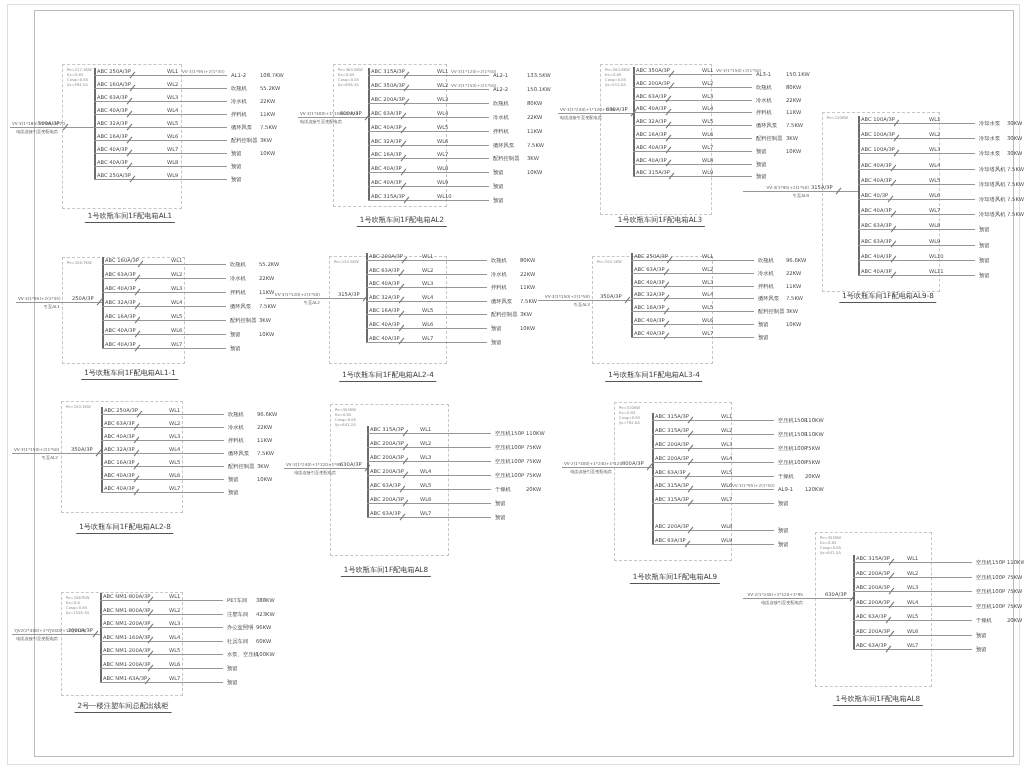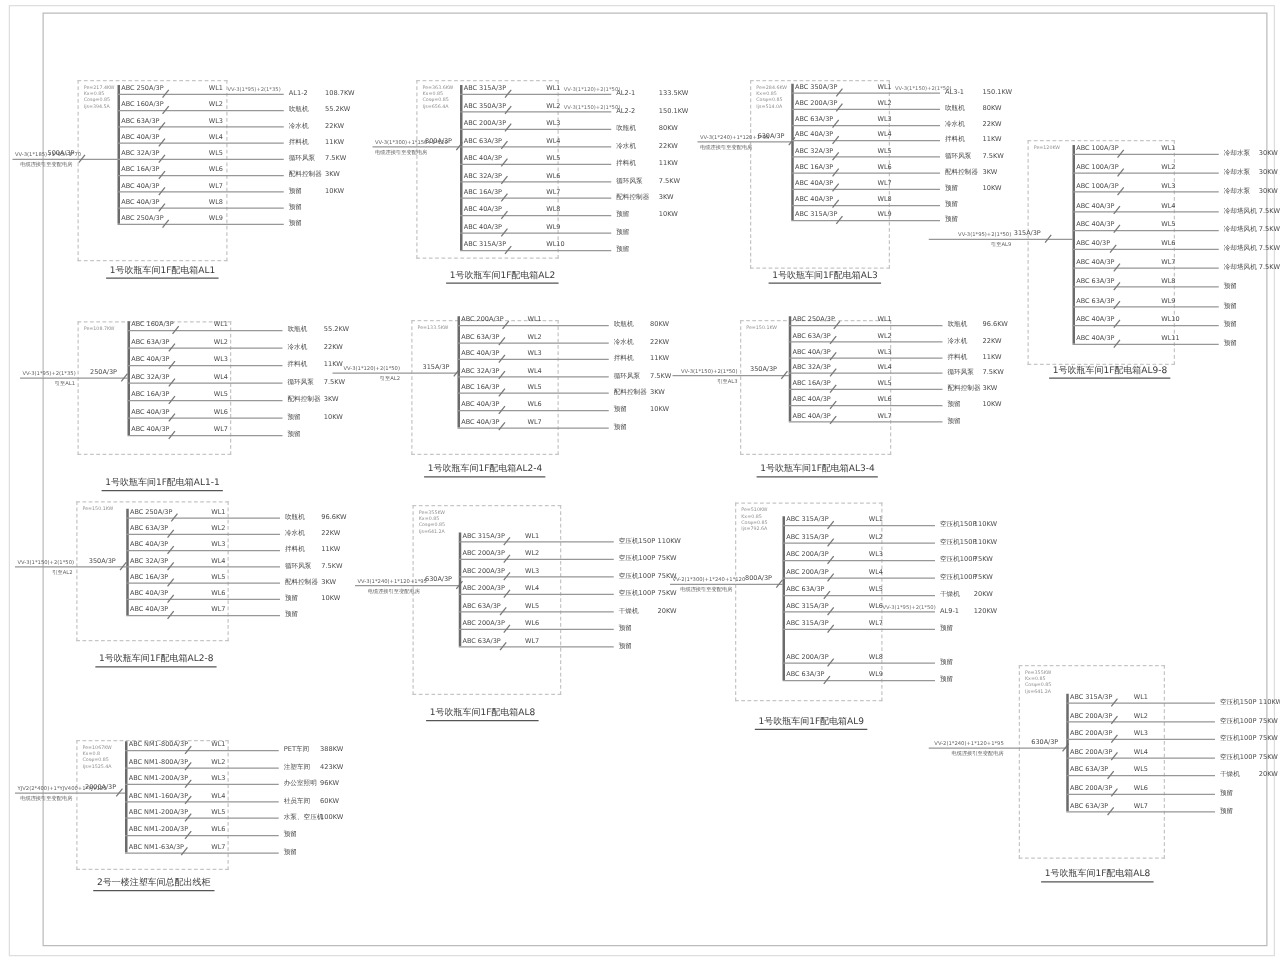--- a/index.html
+++ b/index.html
@@ -357,21 +357,21 @@
         <div class="lbl" style="left: 87px; top: 75px;">ABC 40A/3P</div>
         <div class="slash" style="left: 119px; top: 77.5px;"></div>
         <div class="lbl" style="left: 153px; top: 75px;">WL6</div>
         <div class="lbl load" style="left: 212px; top: 79px;">预留</div>
         <div class="lbl load" style="left: 241px; top: 79px;">10KW</div>
         <div class="wire" style="left: 84px; top: 96px; width: 124px;"></div>
         <div class="lbl" style="left: 87px; top: 89px;">ABC 40A/3P</div>
         <div class="slash" style="left: 119px; top: 91.5px;"></div>
         <div class="lbl" style="left: 153px; top: 89px;">WL7</div>
         <div class="lbl load" style="left: 212px; top: 93px;">预留</div>
-        <div class="ptitle" style="left: 112px; top: 129px;">1号吹瓶车间1F配电箱AL1-1</div>
+        <div class="ptitle" style="left: 112px; top: 116px;">1号吹瓶车间1F配电箱AL1-1</div>
       </div>
       <div class="panel" style="left: 302px; top: 252px; width: 240px; height: 128px;">
         <div class="pbox" style="left: 27px; top: 4px; width: 116px; height: 106px;"></div>
         <div class="calc" style="left: 32px; top: 8px;">Pe=133.5KW</div>
         <div class="wire" style="left: -36px; top: 46px; width: 100px;"></div>
         <div class="lbl note" style="left: -34px; top: 40px; width: 52px;">VV-3(1*120)+2(1*50)</div>
         <div class="lbl note" style="left: -34px; top: 48px; width: 52px;">引至AL2</div>
         <div class="lbl" style="left: 36px; top: 39px;">315A/3P</div>
         <div class="slash" style="left: 63px; top: 42px;"></div>
         <div class="bus" style="left: 64px; top: 1px; height: 88.6px;"></div>
@@ -569,21 +569,21 @@
         <div class="slash" style="left: 105px; top: 102.5px;"></div>
         <div class="lbl" style="left: 120px; top: 100px;">WL6</div>
         <div class="lbl load" style="left: 195px; top: 104px;">预留</div>
         <div class="wire" style="left: 67px; top: 121px; width: 124px;"></div>
         <div class="lbl" style="left: 70px; top: 114px;">ABC 63A/3P</div>
         <div class="slash" style="left: 102px; top: 116.5px;"></div>
         <div class="lbl" style="left: 120px; top: 114px;">WL7</div>
         <div class="lbl load" style="left: 195px; top: 118px;">预留</div>
         <div class="ptitle" style="left: 86px; top: 169px;">1号吹瓶车间1F配电箱AL8</div>
       </div>
-      <div class="panel" style="left: 538px; top: 396px; width: 262px; height: 186px;">
+      <div class="panel" style="left: 564px; top: 396px; width: 262px; height: 186px;">
         <div class="pbox" style="left: 50px; top: 6px; width: 116px; height: 157px;"></div>
         <div class="calc" style="left: 55px; top: 10px;">Pe=510KW</div>
         <div class="calc" style="left: 55px; top: 15px;">Kx=0.85</div>
         <div class="calc" style="left: 55px; top: 20px;">Cosφ=0.85</div>
         <div class="calc" style="left: 55px; top: 25px;">Ijs=792.6A</div>
         <div class="wire" style="left: -2px; top: 71px; width: 90px;"></div>
         <div class="lbl note" style="left: 0px; top: 65px; width: 48px;">VV-2(1*300)+1*240+1*120</div>
         <div class="lbl note" style="left: 0px; top: 73px; width: 48px;">电缆连接引至变配电房</div>
         <div class="lbl" style="left: 58px; top: 64px;">800A/3P</div>
         <div class="slash" style="left: 85px; top: 67px;"></div>

